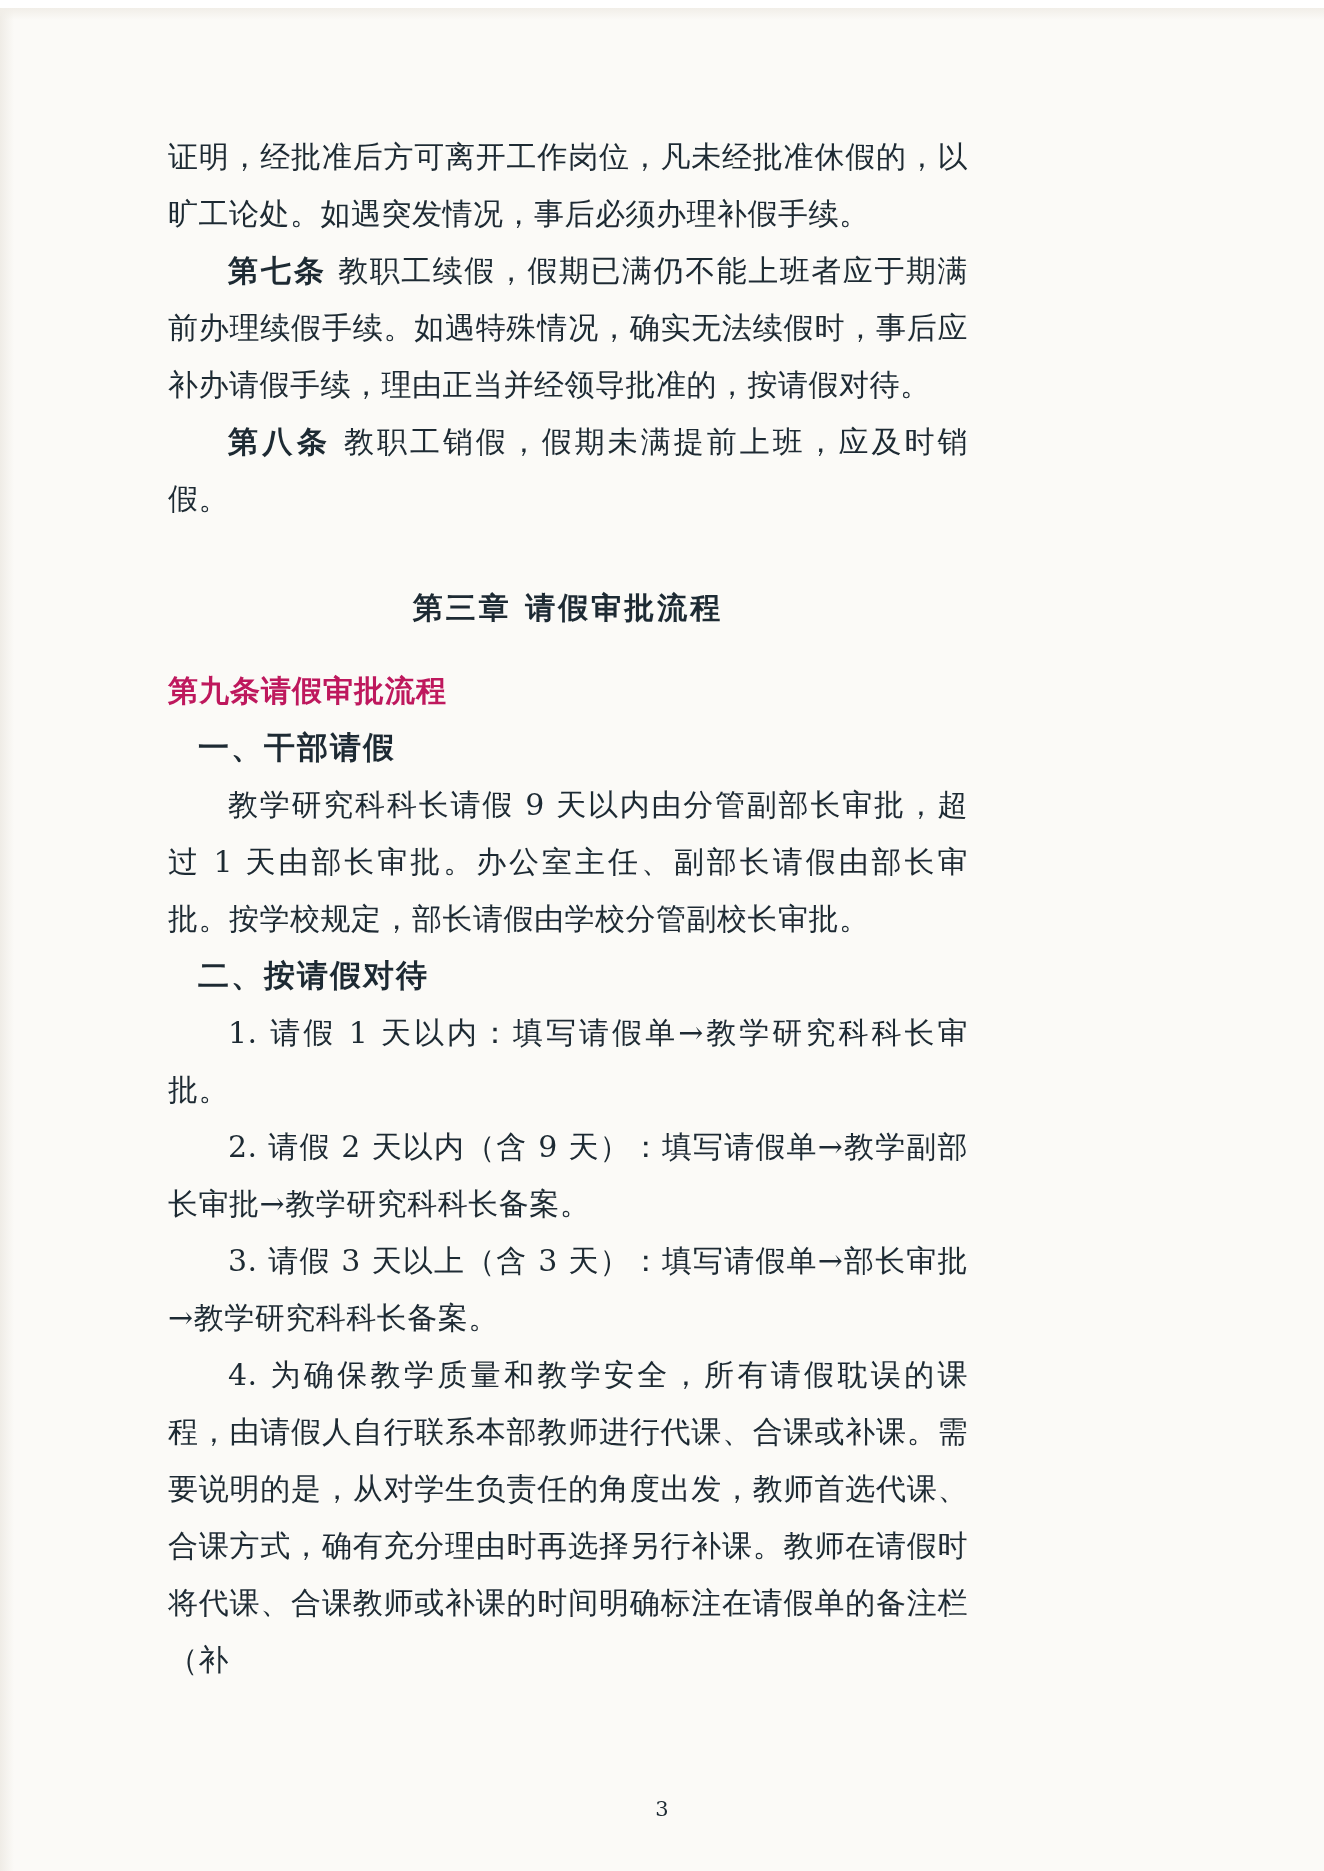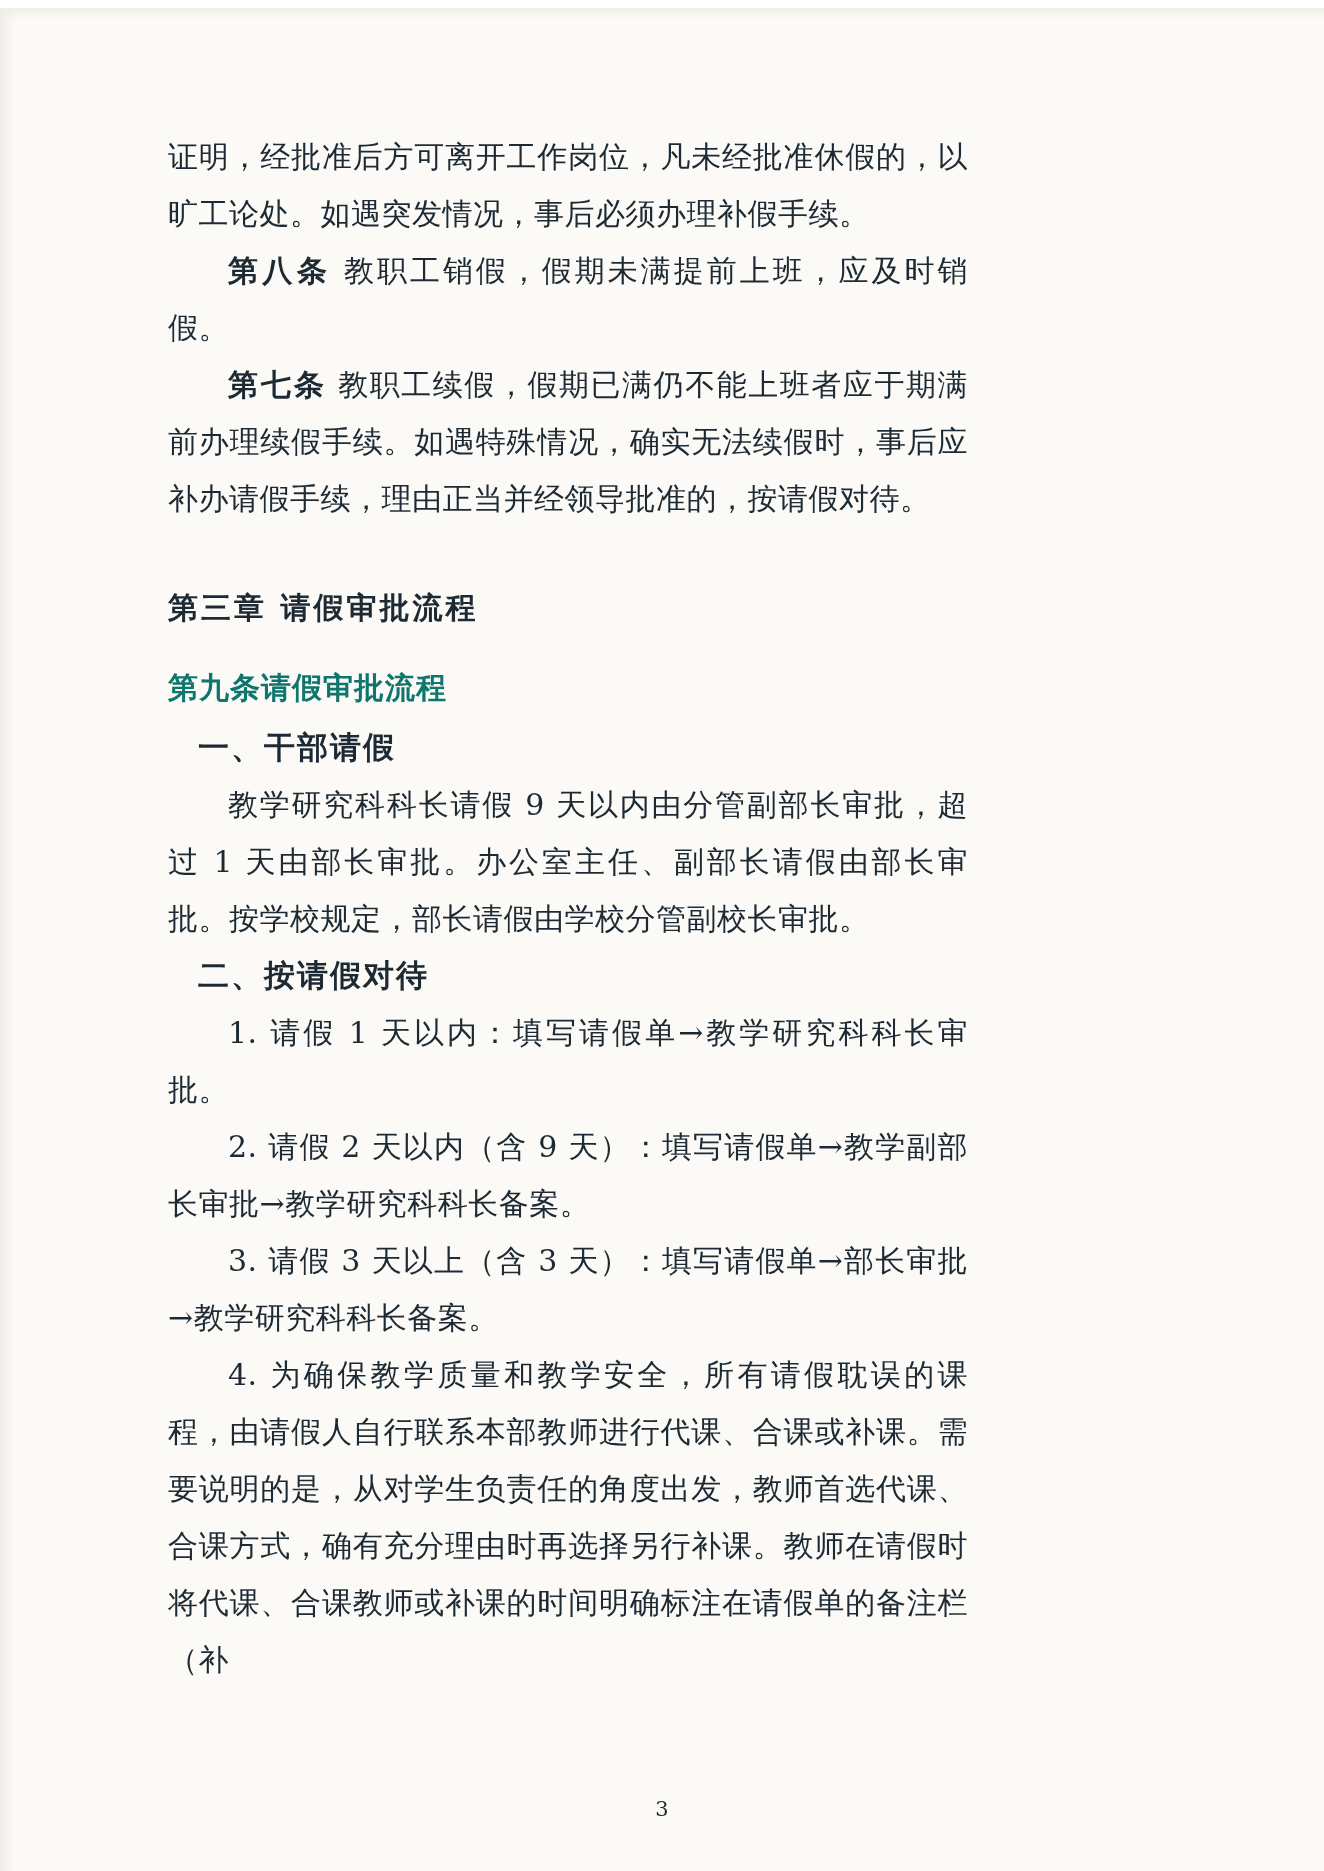--- a/index.html
+++ b/index.html
@@ -52,29 +52,30 @@
   }
   .term {
     font-weight: bold;
     letter-spacing: 2px;
   }
   .chapter-heading {
     font-family: "DejaVu Serif", "Liberation Serif", serif;
     font-size: 30px;
     font-weight: bold;
     color: #1d2a33;
+    text-align: center;
     letter-spacing: 3px;
     margin: 52px 0 26px 0;
     line-height: 57px;
   }
   .sub-heading {
-    font-family: Liberation Mono, monospace;
+    font-family: Liberation Serif, serif;
     font-size: 30px;
     font-weight: bold;
-    color: #0f766e;
+    color: #be185d;
     letter-spacing: 1px;
     line-height: 57px;
     margin: 0;
     text-indent: 0;
   }
   .list-heading {
     font-family: "DejaVu Serif", "Liberation Serif", serif;
     font-size: 31px;
     font-weight: bold;
     color: #1d2a33;
@@ -98,23 +99,23 @@
 <body>
 
 <div class="page">
   <div class="paper-edge-left"></div>
   <div class="paper-edge-top"></div>
 
   <div class="content">
 
     <p class="body-text">证明，经批准后方可离开工作岗位，凡未经批准休假的，以旷工论处。如遇突发情况，事后必须办理补假手续。</p>
 
+    <p class="body-text indent"><span class="term">第七条</span> <span>教职工续假，假期已满仍不能上班者应于期满前办理续假手续。如遇特殊情况，确实无法续假时，事后应补办请假手续，理由正当并经领导批准的，按请假对待。</span></p>
+
     <p class="body-text indent"><span class="term">第八条</span> <span>教职工销假，假期未满提前上班，应及时销假。</span></p>
-
-    <p class="body-text indent"><span class="term">第七条</span> <span>教职工续假，假期已满仍不能上班者应于期满前办理续假手续。如遇特殊情况，确实无法续假时，事后应补办请假手续，理由正当并经领导批准的，按请假对待。</span></p>
 
     <h2 class="chapter-heading">第三章  请假审批流程</h2>
 
     <h3 class="sub-heading">第九条请假审批流程</h3>
 
     <h4 class="list-heading">一、干部请假</h4>
 
     <p class="body-text indent">教学研究科科长请假 9 天以内由分管副部长审批，超过 1 天由部长审批。办公室主任、副部长请假由部长审批。按学校规定，部长请假由学校分管副校长审批。</p>
 
     <h4 class="list-heading">二、按请假对待</h4>

